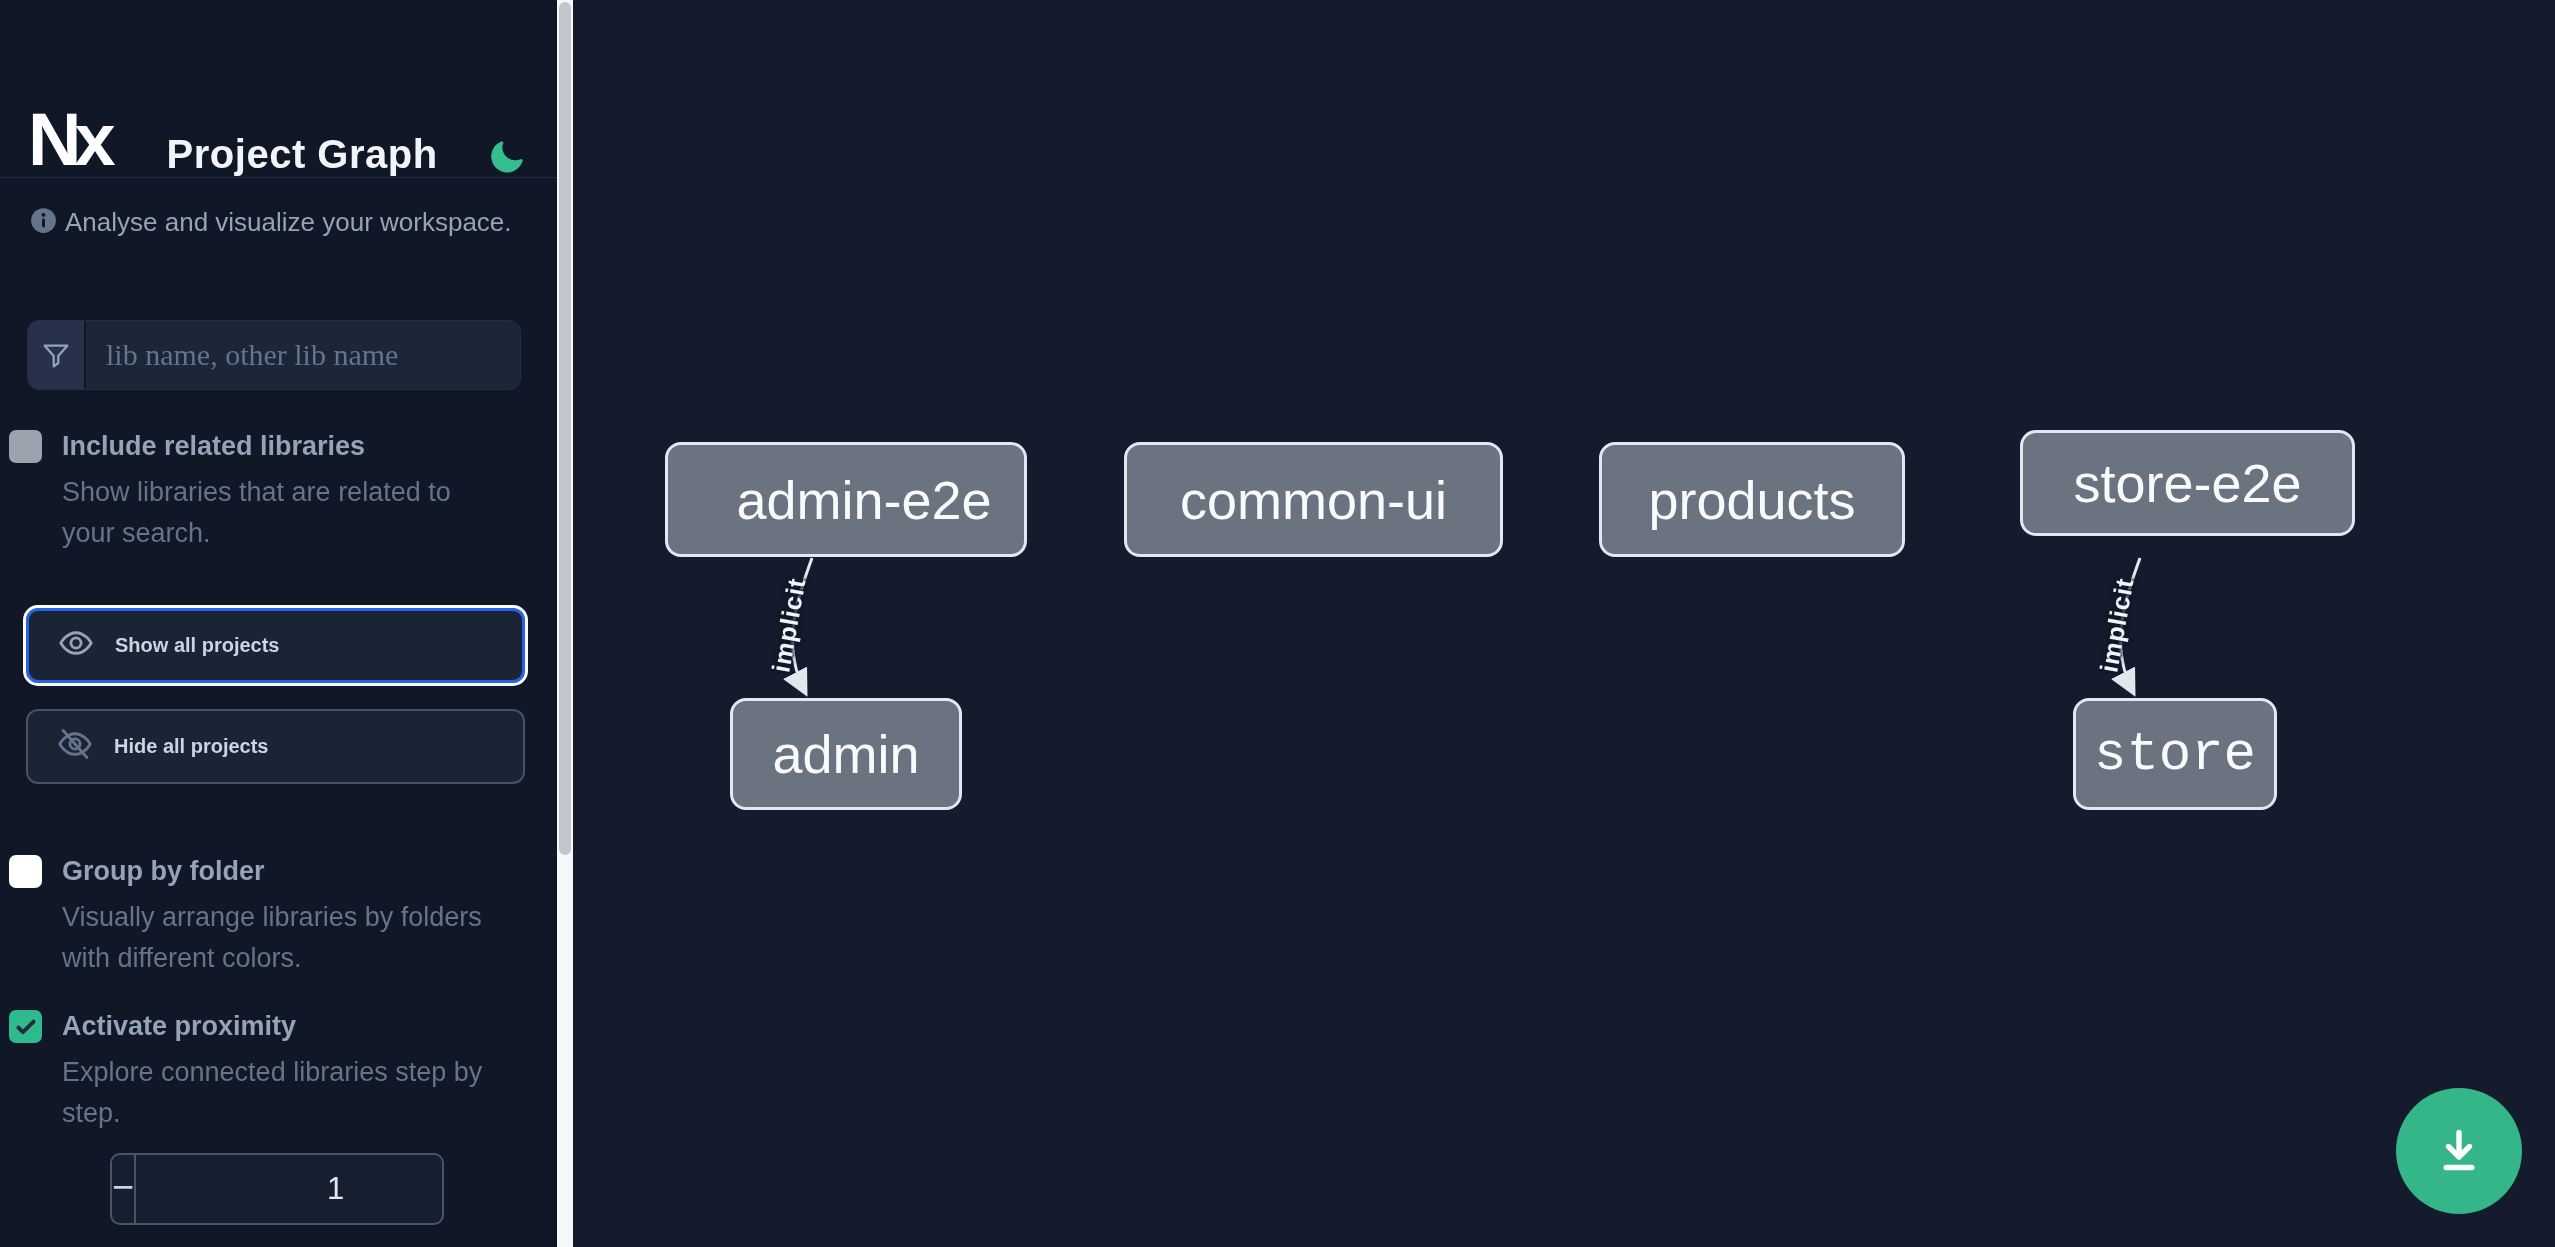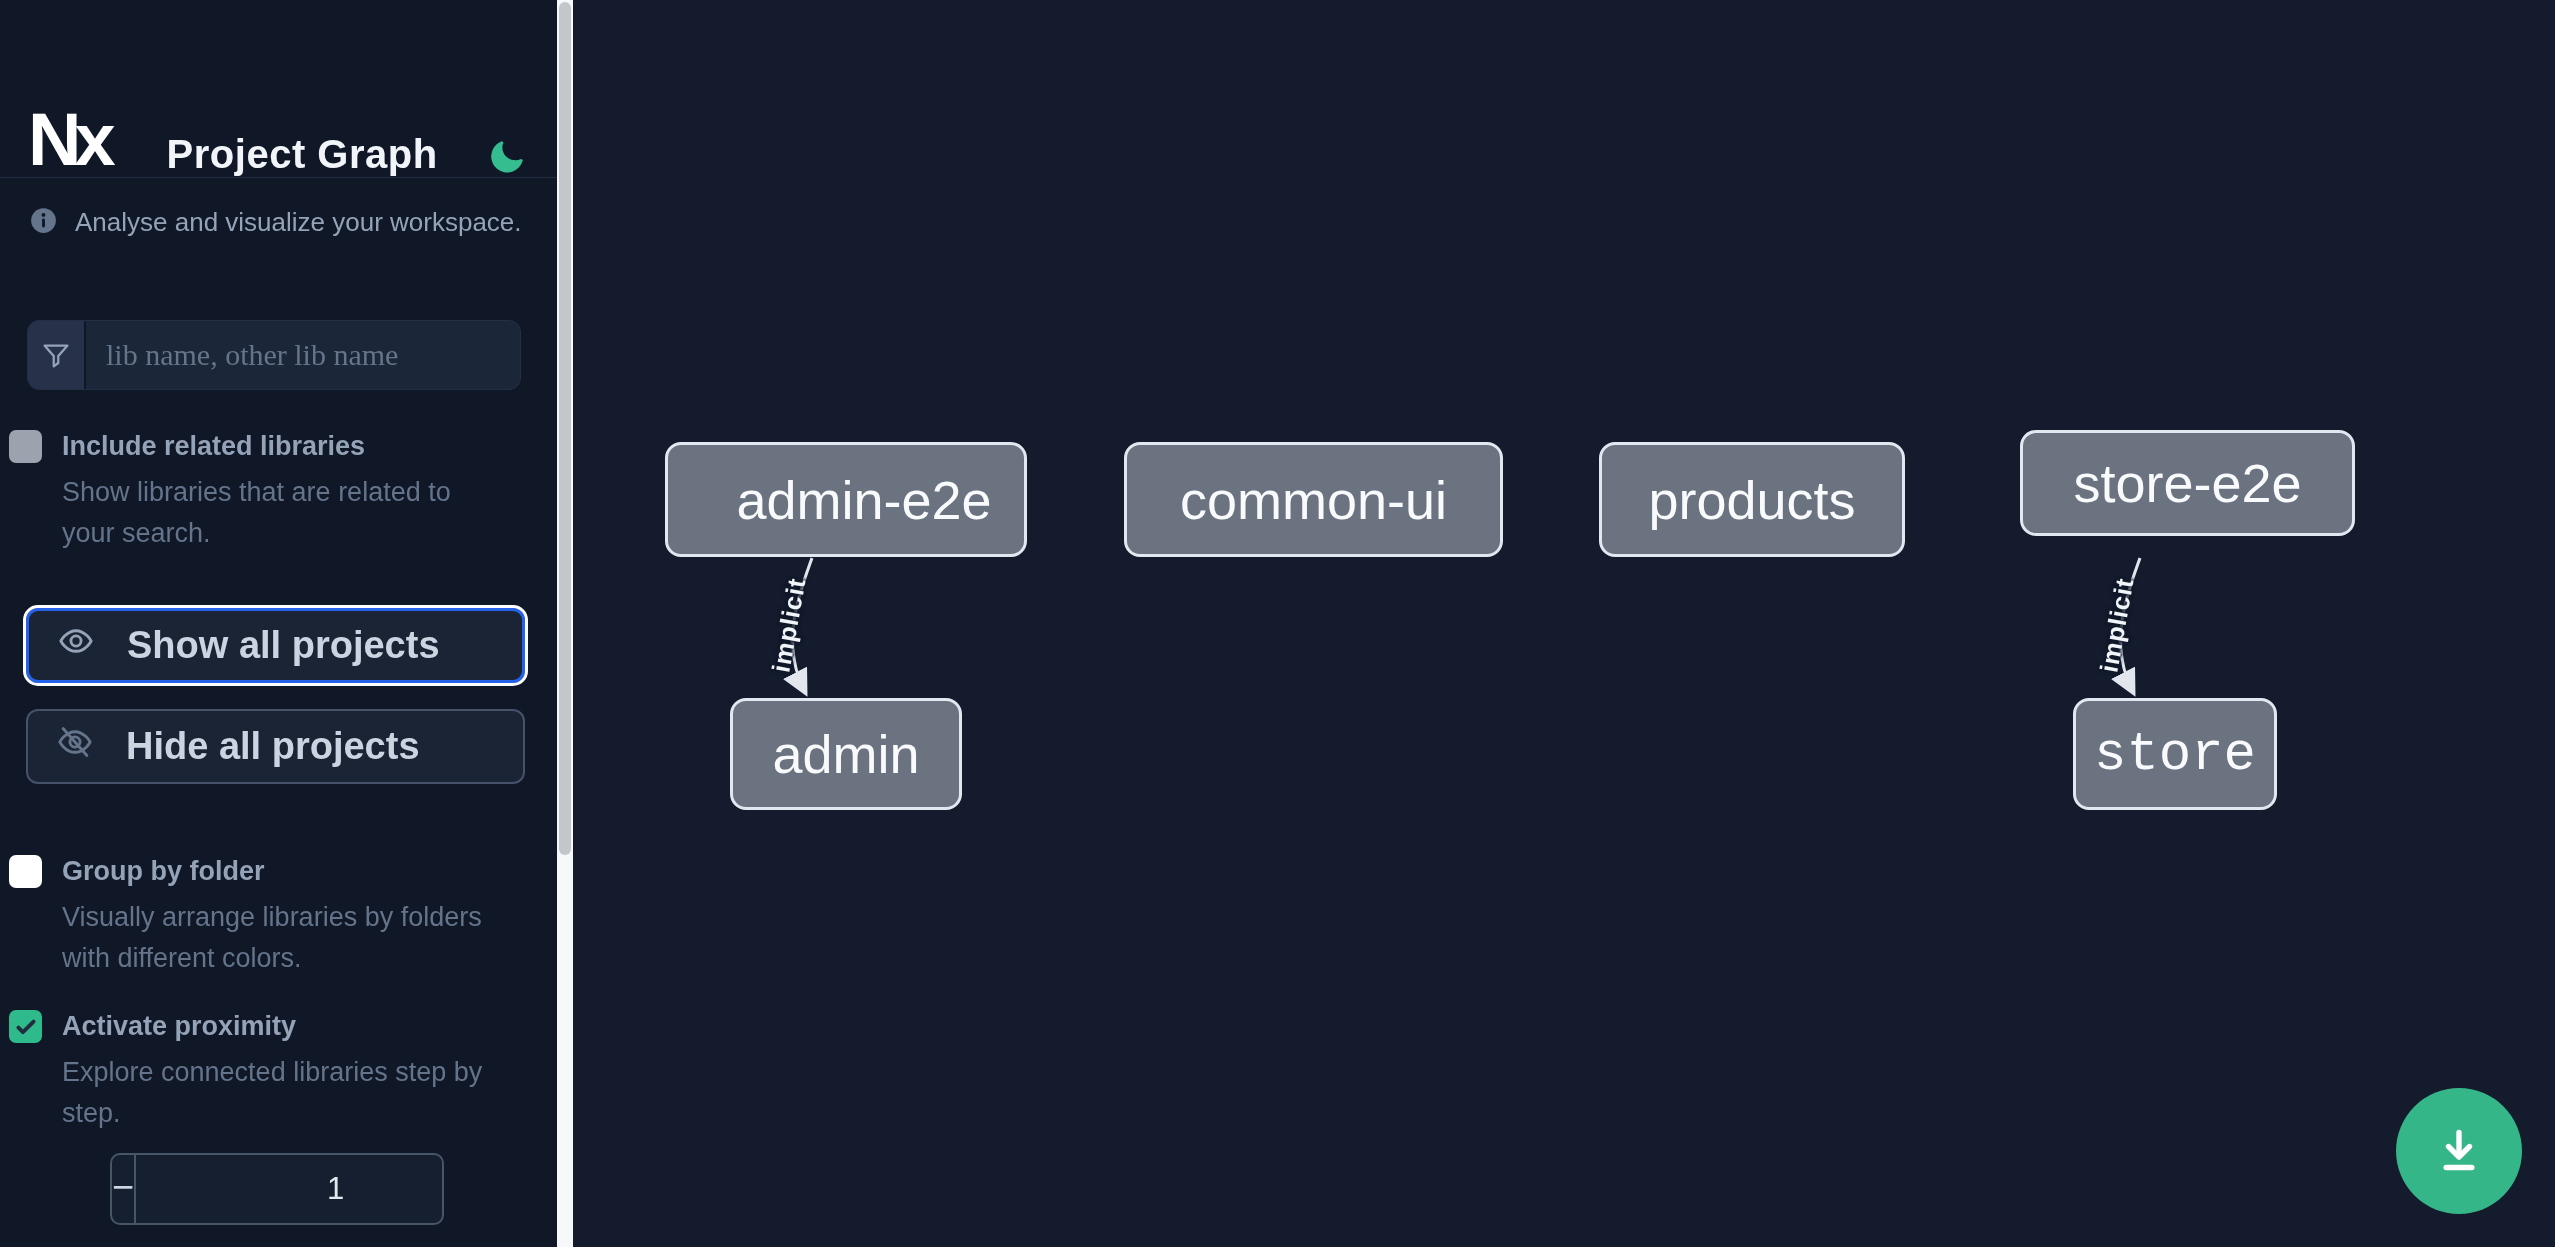--- a/index.html
+++ b/index.html
@@ -25,21 +25,21 @@
     font-weight: 900; font-size: 74px; color: #ffffff;
     letter-spacing: -7px; line-height: 1;
   }
   .sb-title {
     margin-left: 58px; font-size: 40px; font-weight: 700; color: #f1f5f9;
     letter-spacing: 0.5px;
   }
   .theme-toggle { margin-left: 50px; width: 38px; height: 38px; cursor: pointer; background: none; border: none; display:flex; align-items:center; }
 
   .info-row {
-    margin: 29px 30px 0 30px; display: flex; gap: 18px; align-items: center;
+    margin: 29px 30px 0 30px; display: flex; gap: 8px; align-items: center;
   }
   .info-row .txt { font-size: 26px; color: #94a3b8; }
 
   .search-group {
     margin: 82px 36px 0 27px; width: 494px; height: 70px;
     display: flex; background: #1c2639; border-radius: 12px; overflow: hidden;
     border: 1px solid #232f47;
   }
   .search-icon-cell {
     width: 58px; flex: none; background: #27324a; border-right: 2px solid #101727;
@@ -61,24 +61,24 @@
     width: 33px; height: 33px; border-radius: 7px; flex: none; margin-top: 1px;
     background: #ffffff; display: flex; align-items: center; justify-content: center;
     cursor: pointer;
   }
   .checkbox svg { display: none; }
   .checkbox.checked { background: #2eba8b; }
   .checkbox.checked svg { display: block; }
   .checkbox.disabled { background: #9ca3af; }
 
   .btn {
-    display: flex; align-items: center; gap: 32px;
+    display: flex; align-items: center; gap: 20px;
     width: 499px; height: 75px; margin-left: 26px; padding-left: 28px;
     border-radius: 12px; background: #1b2435; border: 2px solid #45526a;
-    color: #cbd5e1; font-size: 38px; font-weight: 700; cursor: pointer;
+    color: #cbd5e1; font-size: 20px; font-weight: 700; cursor: pointer;
     font-family: "Liberation Sans", sans-serif;
   }
   .btn.focused {
     border: 3px solid #2563eb; outline: 3px solid #ffffff; outline-offset: 0;
   }
 
   .stepper {
     margin: 19px 0 0 110px; width: 334px; height: 72px;
     display: flex; border: 2px solid #475569; border-radius: 10px;
     background: #161f30; overflow: hidden;

